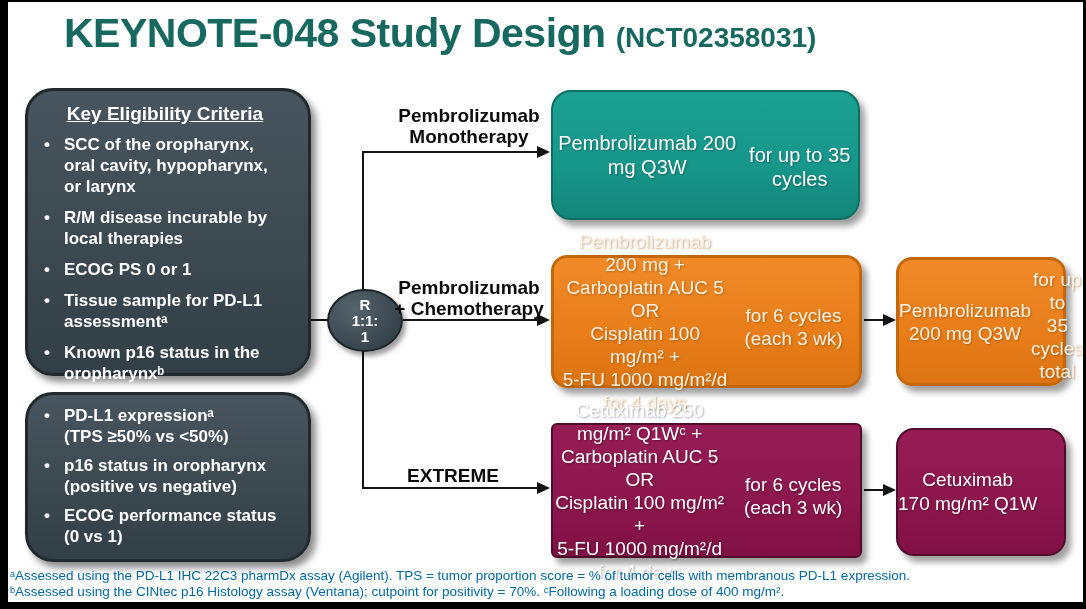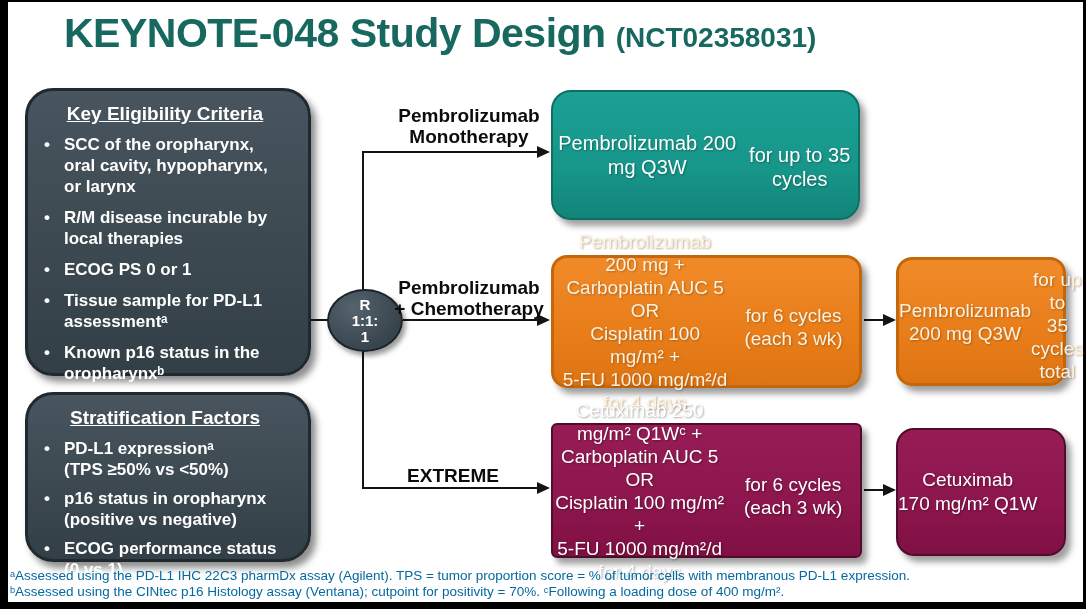--- a/index.html
+++ b/index.html
@@ -154,21 +154,20 @@
 assessmentᵃ</span>
     </div>
     <div class="bullet-item">
       <span class="bullet-dot">•</span>
       <span class="bullet-text">Known p16 status in the
 oropharynxᵇ</span>
     </div>
   </div>
 
   <div class="slate-box" id="stratification-box">
-    <div class="slate-heading">Stratification Factors</div>
     <div class="bullet-item">
       <span class="bullet-dot">•</span>
       <span class="bullet-text">PD-L1 expressionᵃ
 (TPS ≥50% vs &lt;50%)</span>
     </div>
     <div class="bullet-item">
       <span class="bullet-dot">•</span>
       <span class="bullet-text">p16 status in oropharynx
 (positive vs negative)</span>
     </div>

